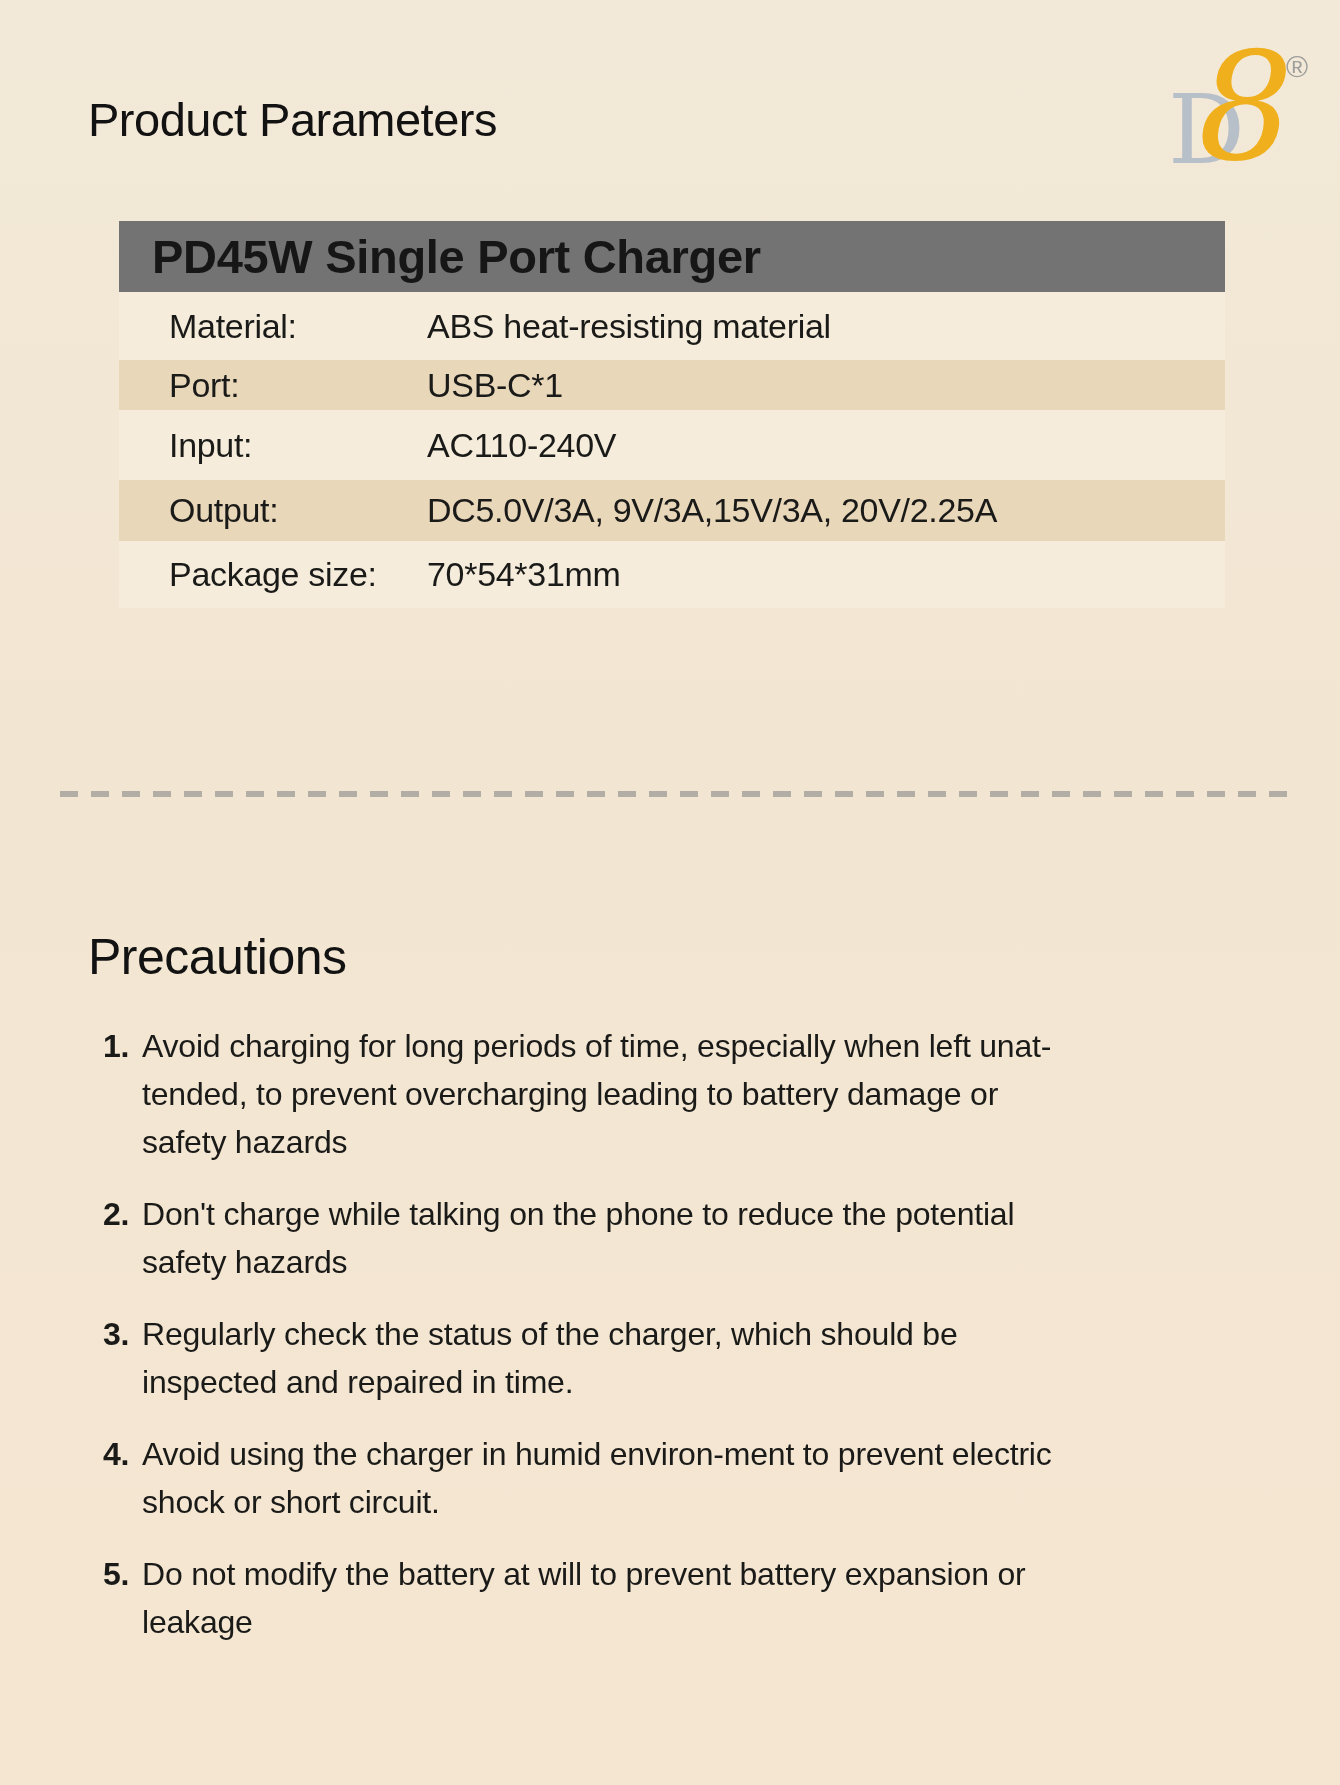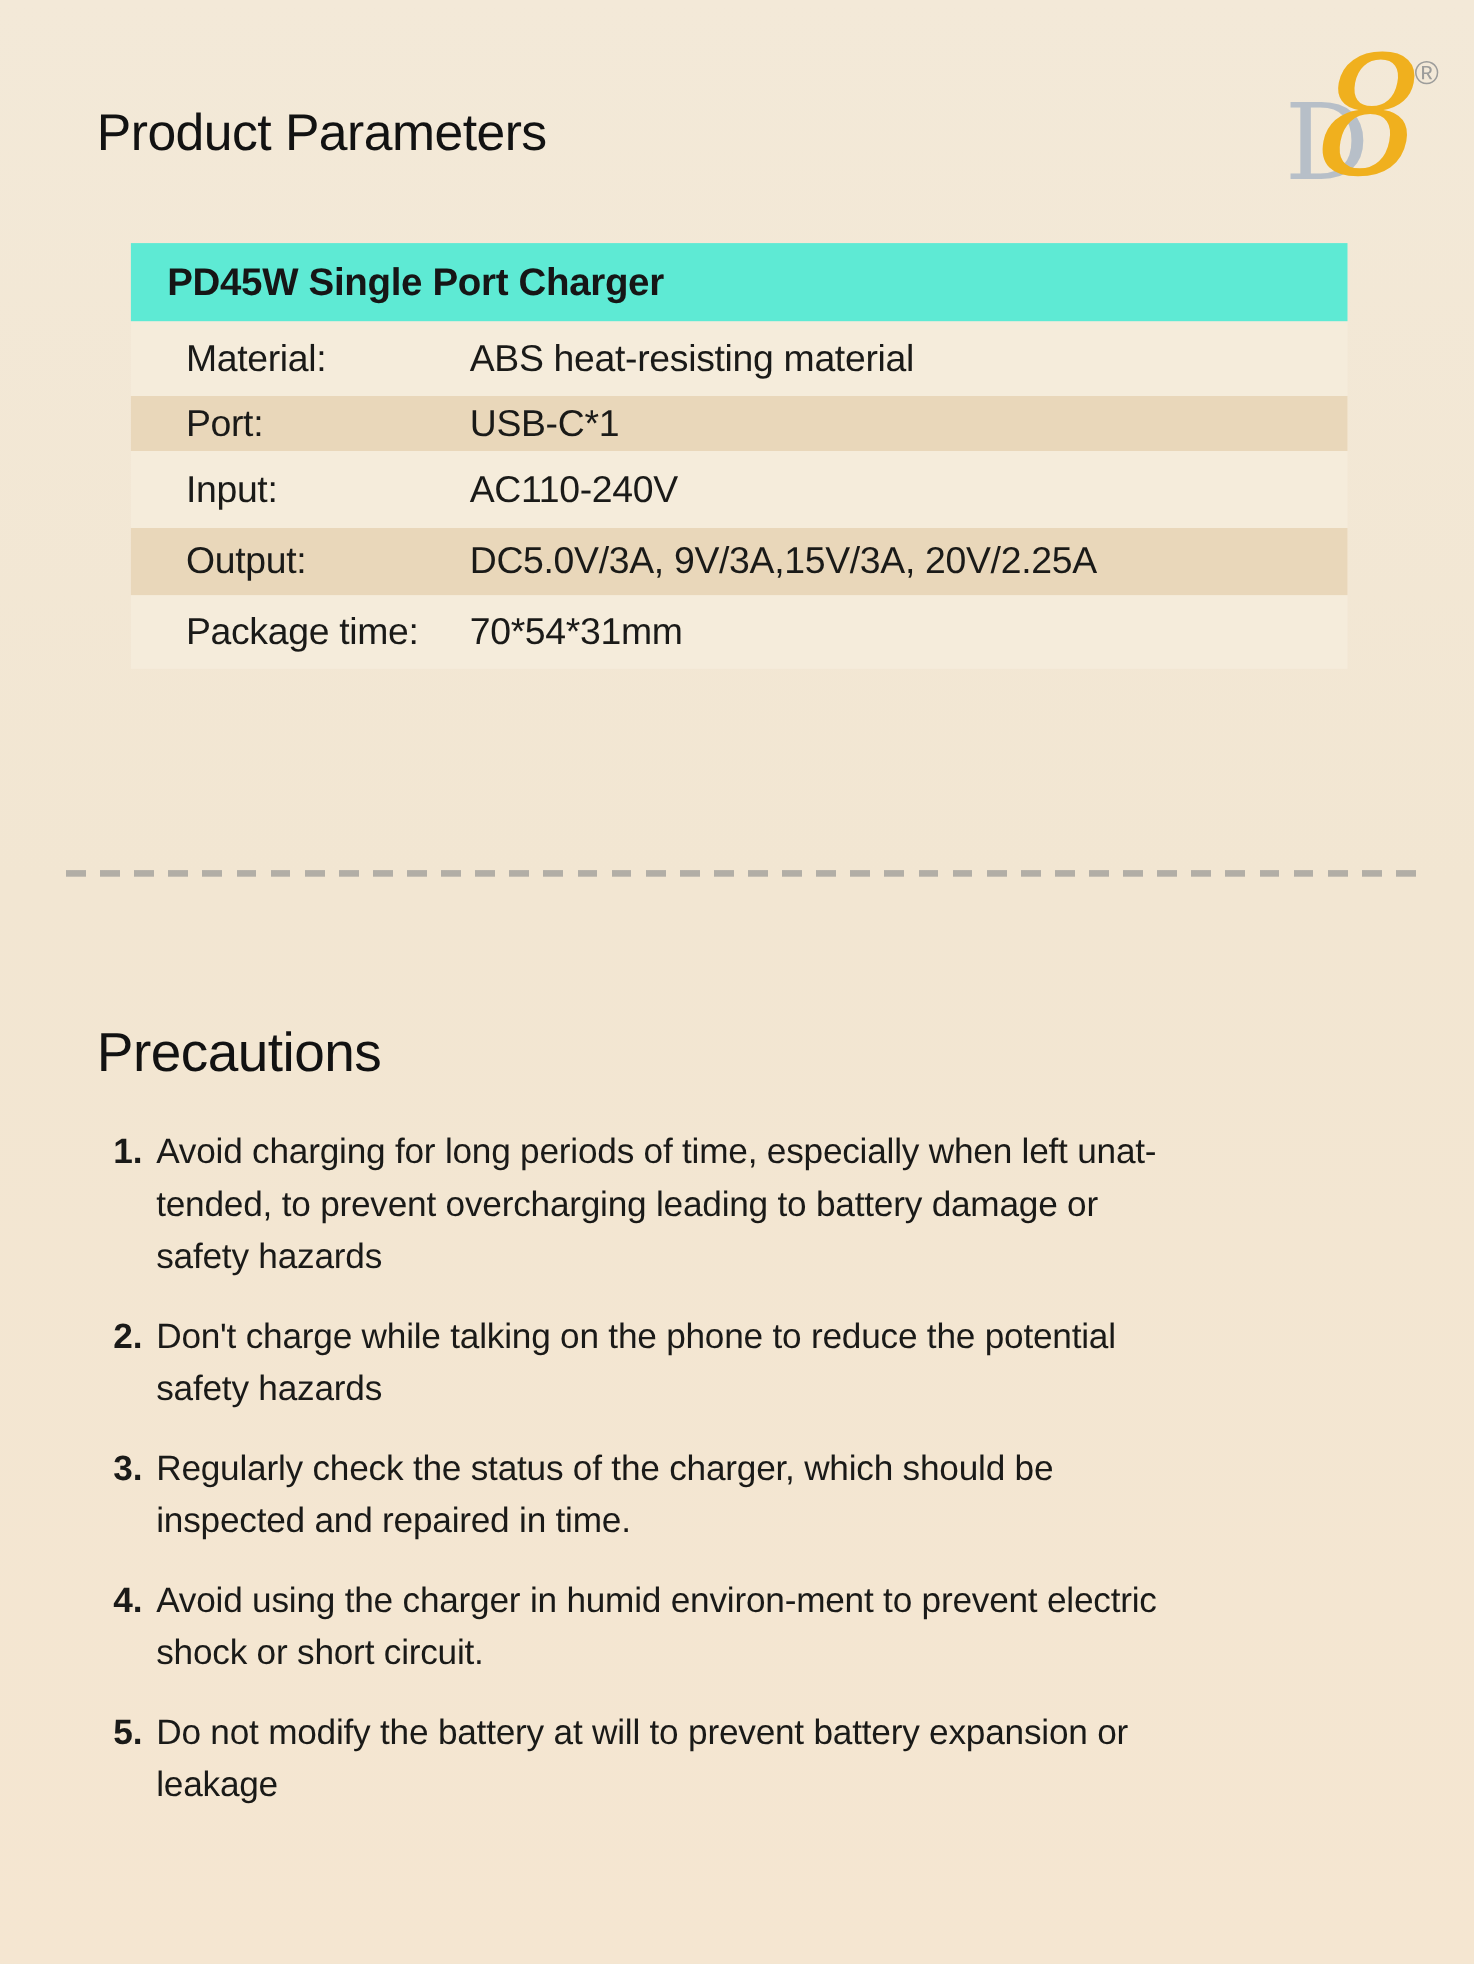--- a/index.html
+++ b/index.html
@@ -36,22 +36,22 @@
   }
   
   .spec-table{
     position:absolute;left:119px;top:221px;width:1106px;
     background:#f5ecdb;
     font-size:34px;letter-spacing:-0.3px;
   }
   .spec-header{
     height:71px;display:flex;align-items:center;
     padding-left:33px;box-sizing:border-box;
-    background:#5eead4;
-    font-size:35px;font-weight:700;color:#161616;
+    background:#737373;
+    font-size:47px;font-weight:700;color:#161616;
   }
   .spec-row{display:flex;align-items:center;padding-left:33px;box-sizing:border-box;}
   .spec-row.banded{background:#e9d7ba;}
   .row-a{height:68px}.row-b{height:50px}.row-c{height:70px}.row-d{height:61px}.row-e{height:67px}
   .spec-label{width:258px;flex:none;margin-left:17px;}
   .spec-value{flex:1;}
   
   .divider{
     position:absolute;left:60px;top:791px;width:1228px;height:6px;
     background:repeating-linear-gradient(90deg,#b2aea6 0px,#b2aea6 18px,transparent 18px,transparent 31px);
@@ -96,21 +96,21 @@
     </div>
     <div class="spec-row row-c">
       <span class="spec-label">Input:</span>
       <span class="spec-value">AC110-240V</span>
     </div>
     <div class="spec-row row-d banded">
       <span class="spec-label">Output:</span>
       <span class="spec-value">DC5.0V/3A, 9V/3A,15V/3A, 20V/2.25A</span>
     </div>
     <div class="spec-row row-e">
-      <span class="spec-label">Package time:</span>
+      <span class="spec-label">Package size:</span>
       <span class="spec-value">70*54*31mm</span>
     </div>
   </section>
 
   <div class="divider"></div>
 
   <h2 class="precautions-title">Precautions</h2>
 
   <ol class="plist">
     <li>

